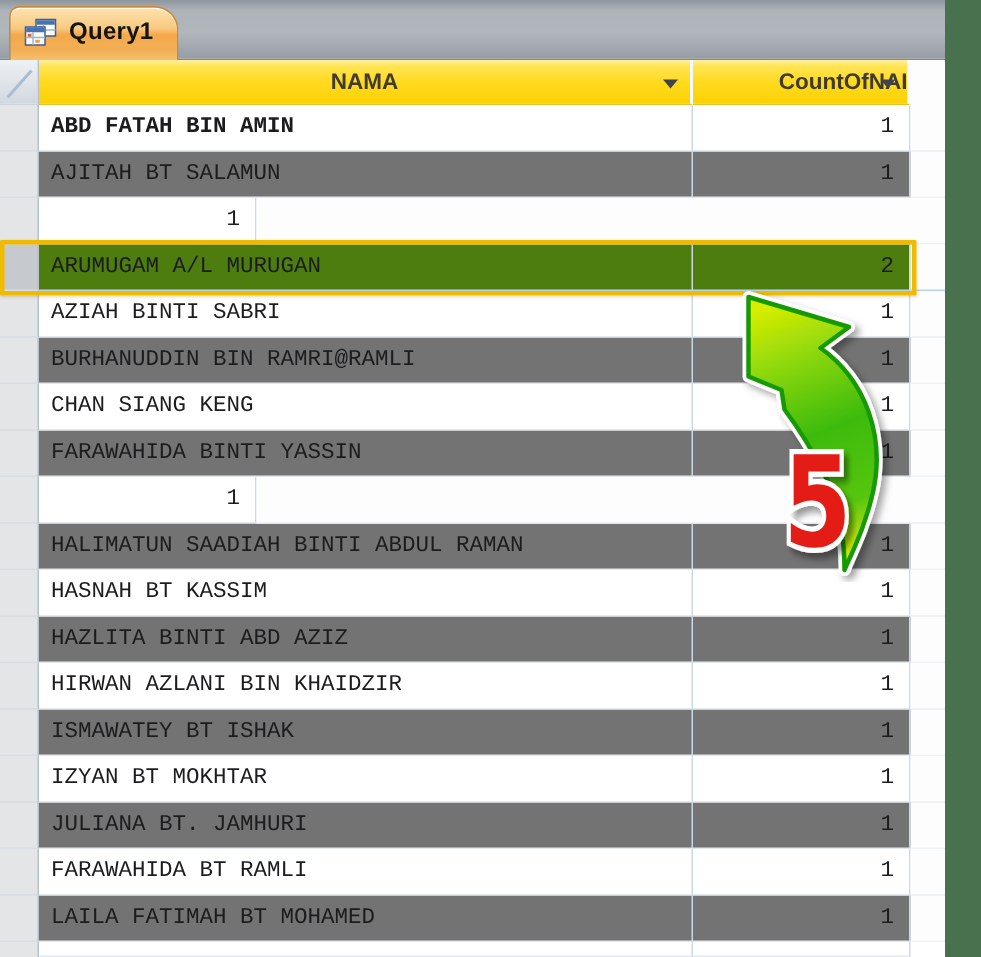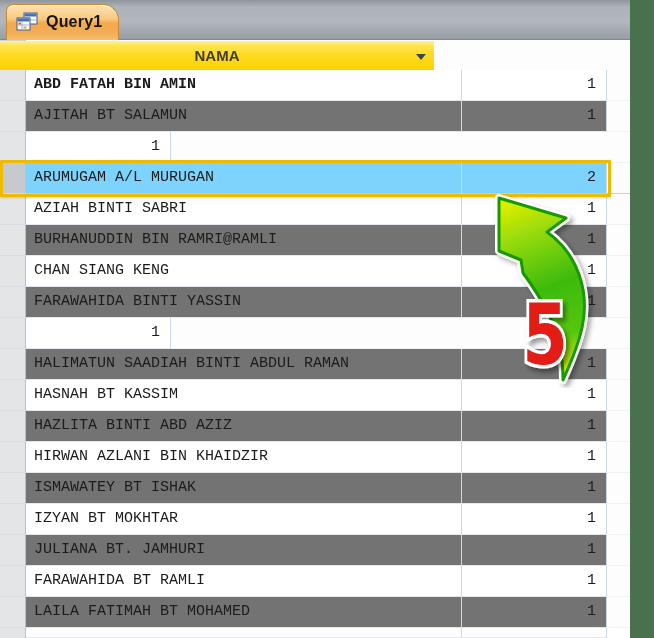--- a/index.html
+++ b/index.html
@@ -15,21 +15,21 @@
     background:linear-gradient(180deg,#8f959c 0%,#aeb3ba 18%,#b2b7bd 55%,#979da5 100%);
     border-bottom:1px solid #83898f; }
   .doc-tab { position:absolute; left:6px; top:4px; width:113px; height:36px;
     background:linear-gradient(180deg,#fde3b0 0%,#f9c980 40%,#f4a94a 52%,#f2ae56 80%,#f6bf6a 100%);
     border:1px solid #c98a35; border-bottom:none; border-radius:7px 16px 0 0;
     display:flex; align-items:center; gap:7px; padding:0 8px 2px 8px;
     box-shadow:inset 0 1px 0 rgba(255,255,255,.65); }
   .doc-tab .tab-label { font-size:16px; font-weight:bold; color:#141414; letter-spacing:.2px; }
 
   
-  .hdr-row { position:absolute; left:0; top:40px; width:630px; height:30px; display:flex; background:#fdfdfd;flex-direction:column; }
+  .hdr-row { position:absolute; left:0; top:40px; width:630px; height:30px; display:flex; background:#fdfdfd; }
   .hdr-sel { width:26px; height:30px; position:relative;
     background:linear-gradient(180deg,#eef1f4 0%,#dde2e8 60%,#d2d8df 100%);
     border-right:1px solid #b9c0c9; border-bottom:1px solid #cdd4db; }
   .hdr-cell { position:relative; height:30px;
     background:linear-gradient(180deg,#fff1a2 0%,#ffe554 14%,#ffda20 50%,#fbd203 100%);
     border-right:2px solid #f7f9fb; border-bottom:1px solid #e4c22a;
     color:#403b31; font-size:15px; font-weight:600; line-height:29px; }
   .hdr-nama { width:436px; text-align:center; }
   .hdr-count { width:145px; padding-left:12px; text-align:right; }
   .dd-arrow { position:absolute; right:8px; top:13px; width:0; height:0;
@@ -42,21 +42,21 @@
   .row.alt { background:#737373; }
   .sel { width:26px; height:31px; background:#e4e5e6; border-right:1px solid #b9c0c9;
     border-bottom:1px solid #d8dde3; }
   .cell { height:31px; font-size:15px; line-height:30px; color:#1c1c1e;
     border-bottom:1px solid #e3e8ee; white-space:nowrap; overflow:hidden;font-family:Liberation Mono, monospace; }
   .cell.name { width:436px; padding-left:8px; border-right:1px solid #cbd8e6; }
   .cell.cnt  { width:145px; padding-right:10px; text-align:right; border-right:1px solid #cbd8e6; }
   .cell.pad  { flex:1; background:#fdfdfd; border-bottom:1px solid #f0f3f6; }
   .row.bold .cell.name { font-weight:bold; }
   .row.hl { background:#cde1f6; }
-  .row.hl .cell { background:#7dd3fc; border-bottom-color:#b9d2ee; }
+  .row.hl .cell { background:#4d7c0f; border-bottom-color:#b9d2ee; }
   .row.hl .sel { background:#c6cacf; }
   .row.hl .cell.pad { background:#fdfdfd; }
   .partial-row { display:flex; width:630px; height:10px; background:#fff; }
   .partial-row .sel { height:10px; border-bottom:none; }
 
   
   .hl-border { position:absolute; left:0; top:160px; width:611px; height:37px;
     border:3px solid #eebb00; border-radius:1px; pointer-events:none;
     box-shadow:0 1px 2px rgba(140,100,0,.25); }
 

